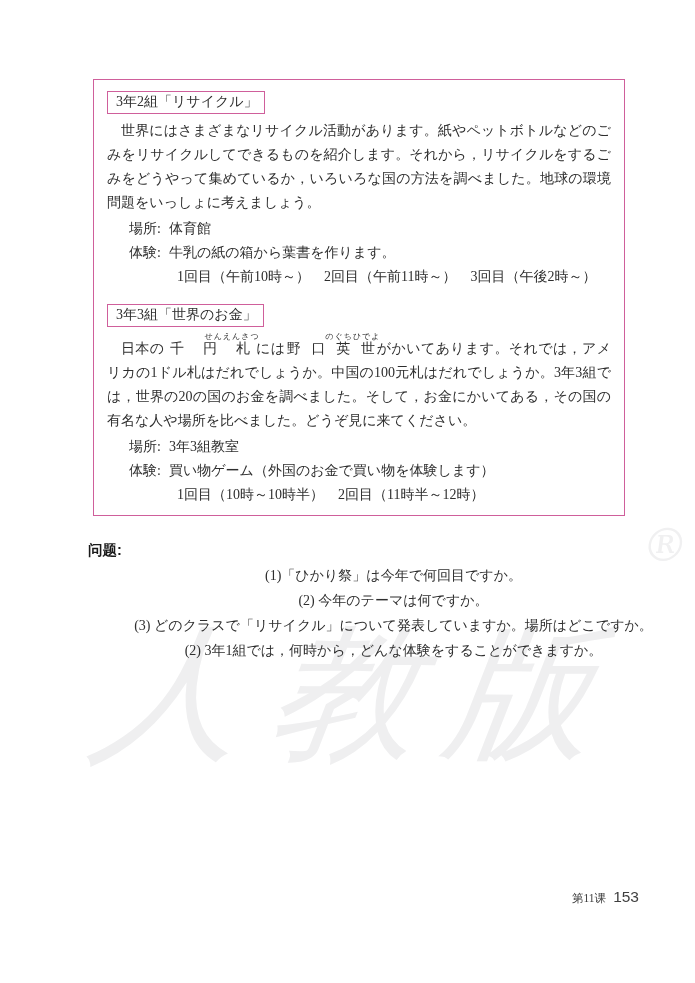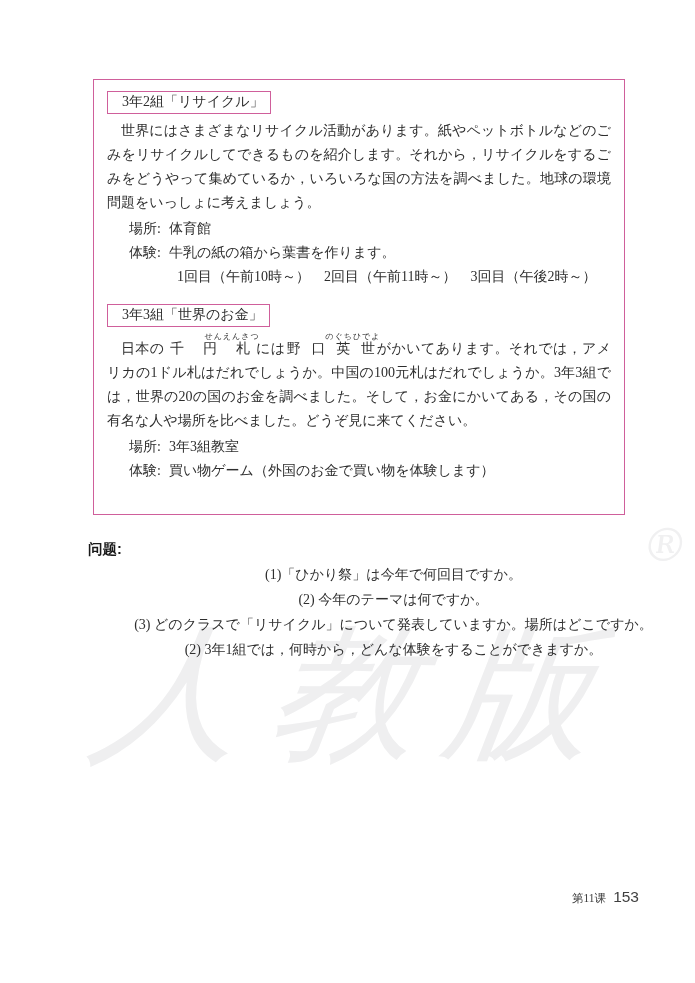--- a/index.html
+++ b/index.html
@@ -46,21 +46,21 @@
     width: 532px;
     min-height: 436px;
     border: 1.5px solid #cf5f9b;
     padding: 9px 13px 8px 13px;
     font-size: 14px;
     line-height: 24px;
   }
   .label-box {
     display: inline-block;
     border: 1.5px solid #cf5f9b;
-    padding: 1px 6px 2px 14px;
+    padding: 1px 6px 2px 8px;
     margin: 2px 0 5px 0;
     font-size: 14px;
     line-height: 18px;
     color: #2e2e2e;
   }
   .para {
     margin: 0 0 2px 0;
     text-indent: 1em;
     text-align: justify;
   }
@@ -173,20 +173,21 @@
     </p>
 
     <div class="detail-row">
       <span class="detail-label">場所:</span>
       <span>3年3組教室</span>
     </div>
     <div class="detail-row">
       <span class="detail-label">体験:</span>
       <span>買い物ゲーム（外国のお金で買い物を体験します）</span>
     </div>
+    <div class="times-row">1回目（10時～10時半）　2回目（11時半～12時）</div>
 
   </div>
 
   <div class="questions">
     <div class="q-heading">问题:</div>
     <div class="q-item">(1)「ひかり祭」は今年で何回目ですか。</div>
     <div class="q-item">(2) 今年のテーマは何ですか。</div>
     <div class="q-item">(3) どのクラスで「リサイクル」について発表していますか。場所はどこですか。</div>
     <div class="q-item">(2) 3年1組では，何時から，どんな体験をすることができますか。</div>
   </div>

